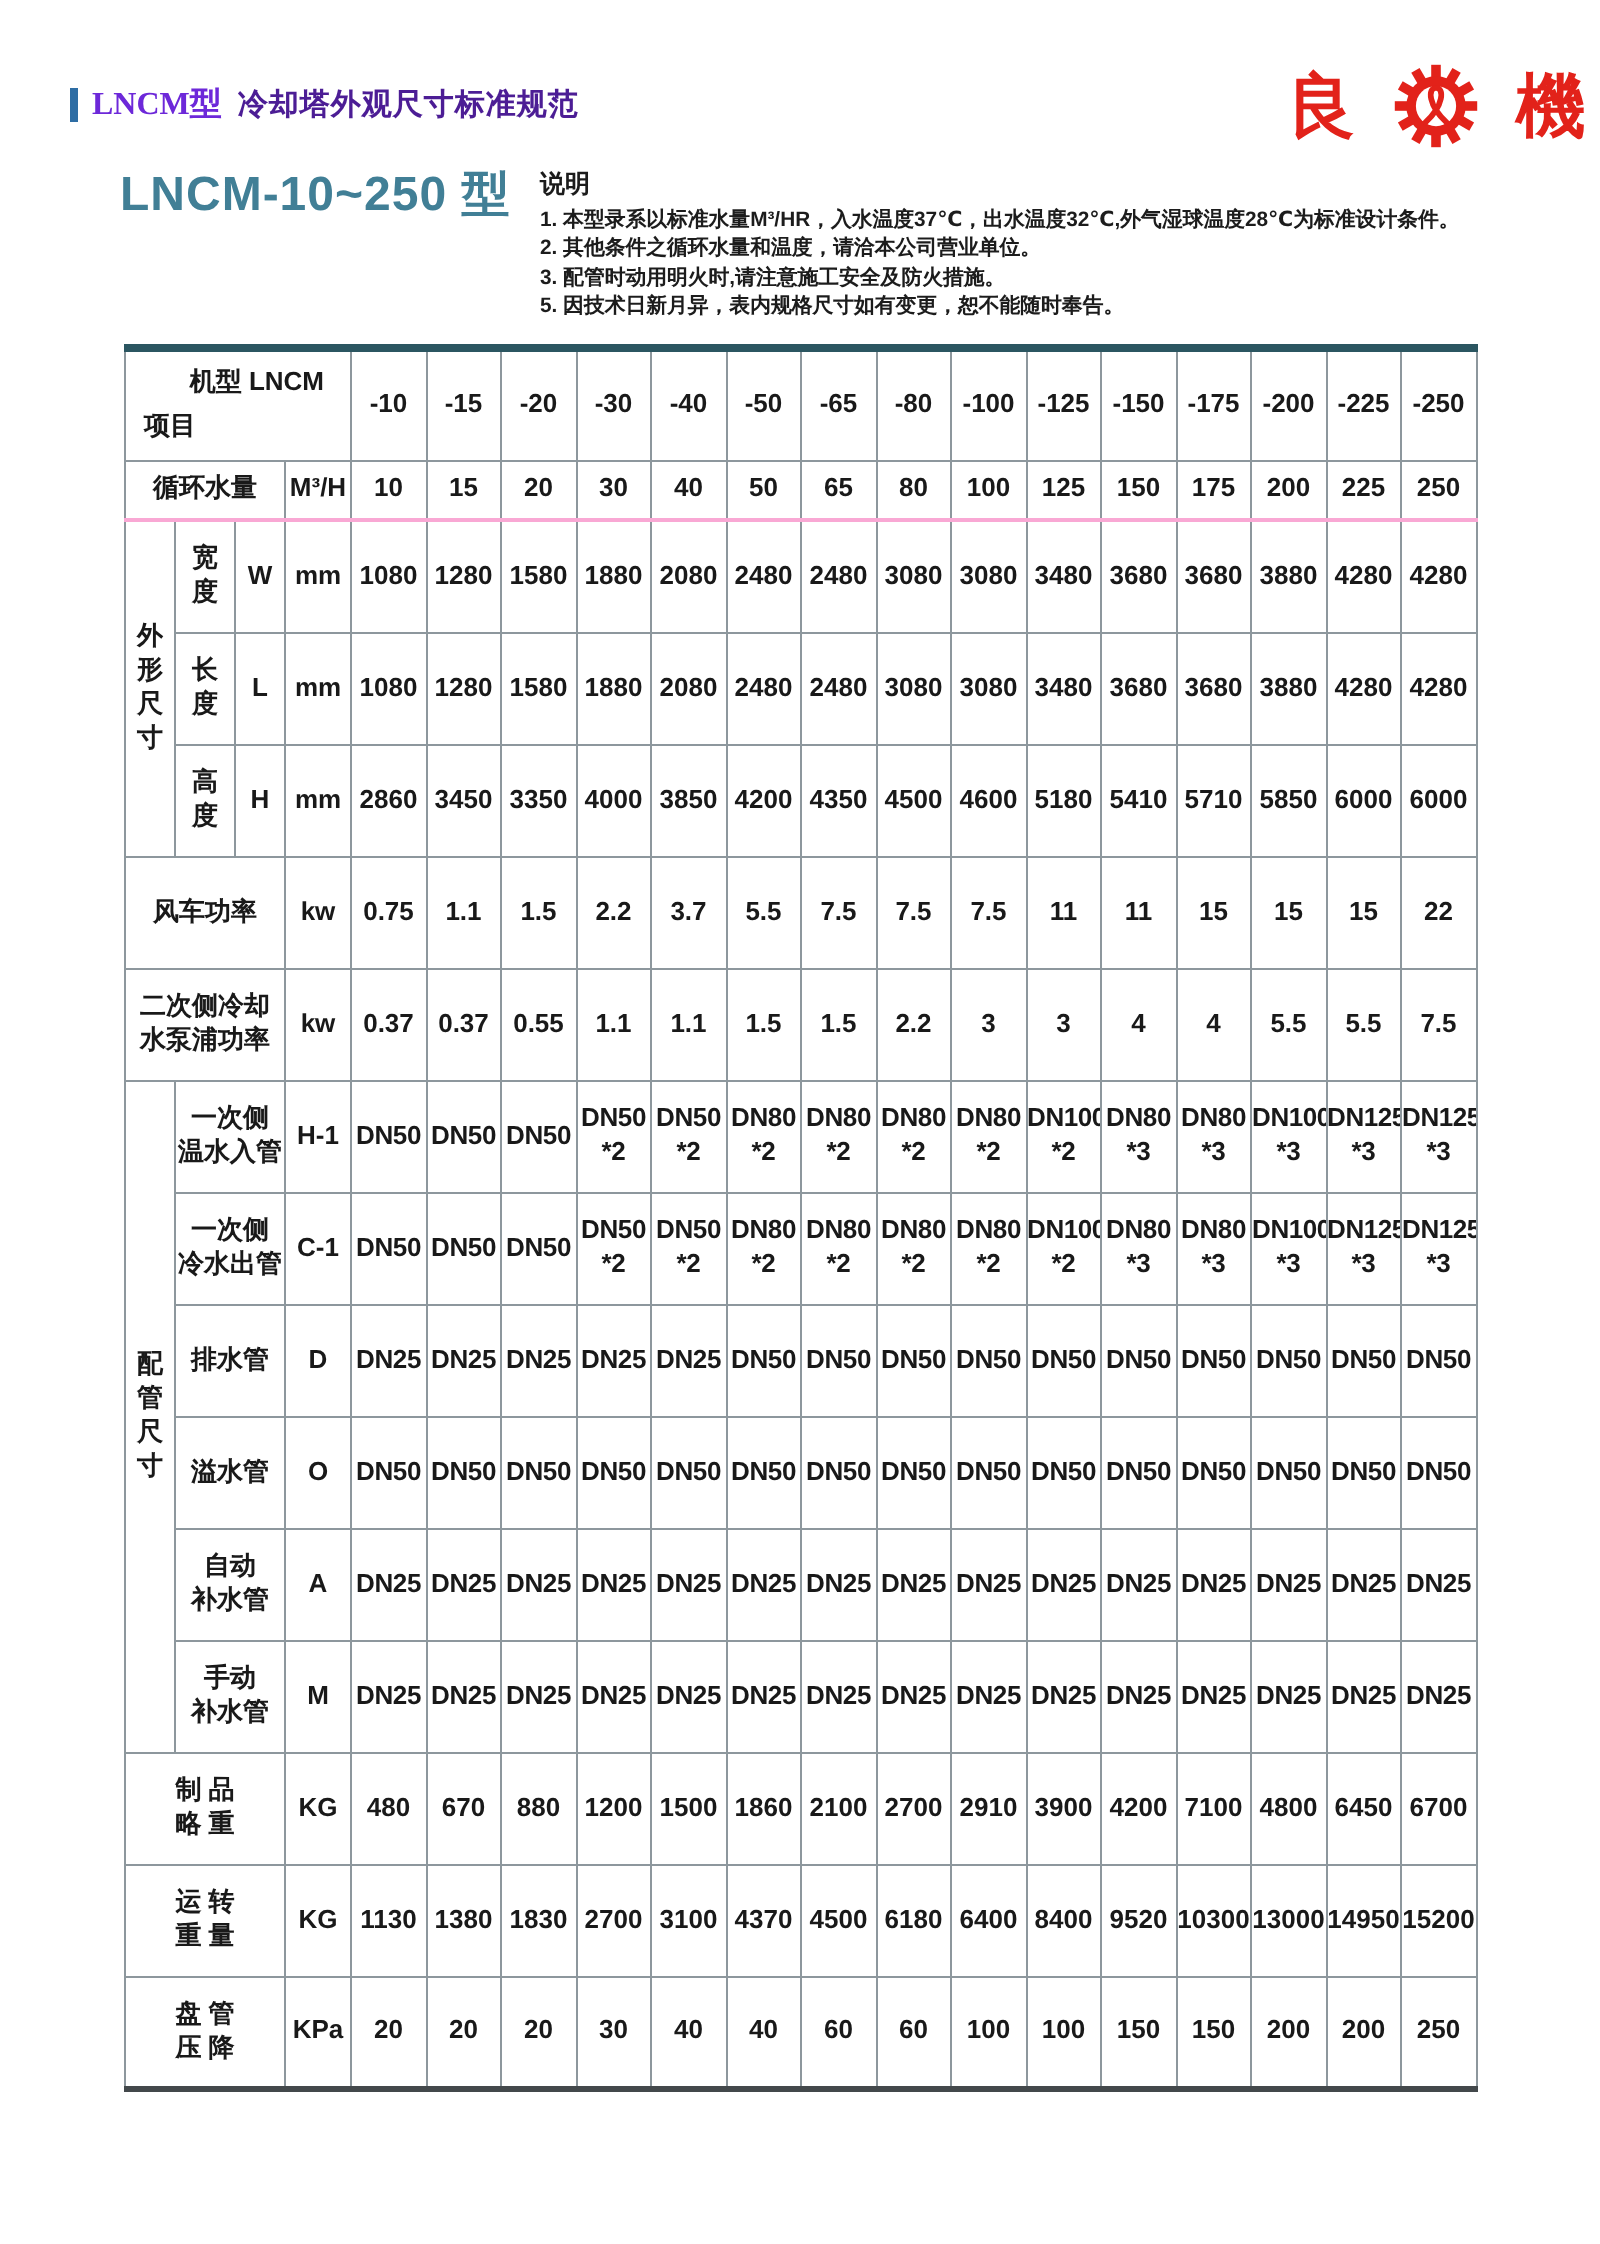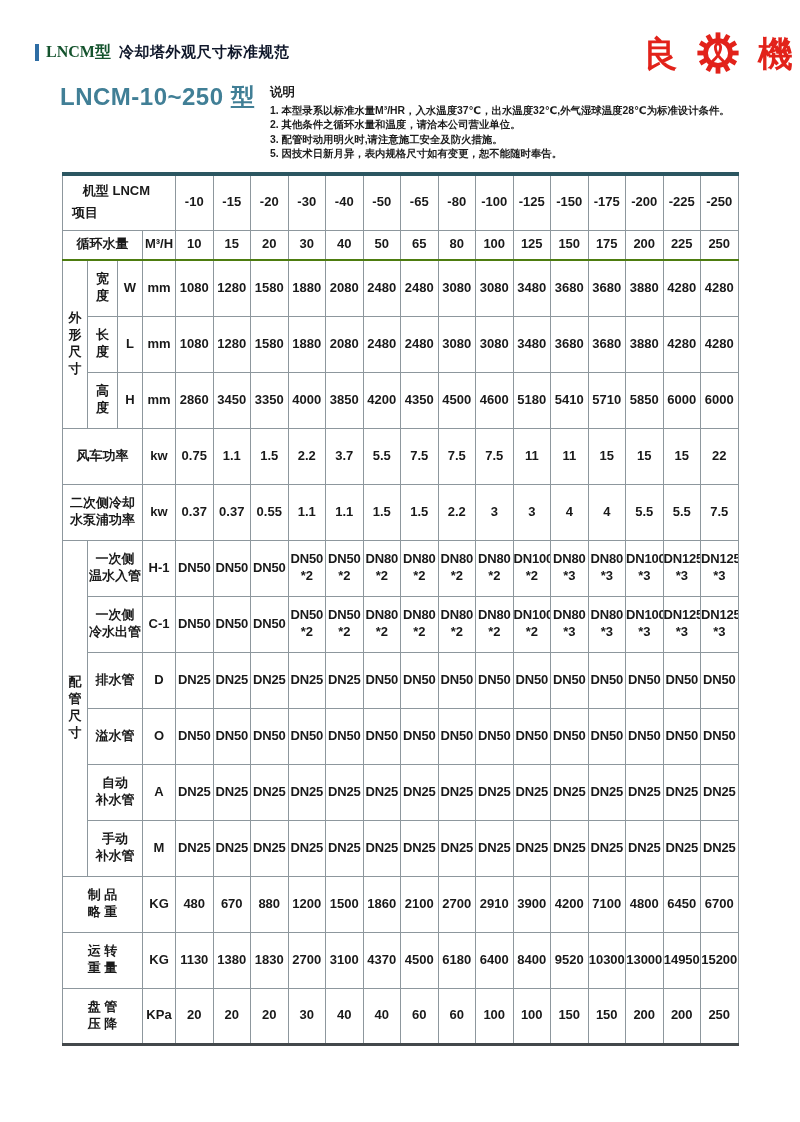--- a/index.html
+++ b/index.html
@@ -3,22 +3,22 @@
 <meta charset="utf-8">
 <style>
   * { margin:0; padding:0; box-sizing:border-box; }
   html,body { background:#fff; }
   body { font-family:"Liberation Sans","DejaVu Sans",sans-serif; }
   .page { position:relative; width:800px; height:1122px; background:#ffffff; overflow:hidden; }
 
   
   .top-header { position:absolute; left:35px; top:42px; display:flex; align-items:center; }
   .hbar { display:inline-block; width:4px; height:17px; background:#2e6da4; margin-right:7px; }
-  .series { font-family:"Liberation Serif","DejaVu Serif",serif; font-weight:bold; font-size:16px; color:#14532d; }
-  .htitle { font-size:15px; font-weight:bold; color:#0f172a; margin-left:8px; letter-spacing:0.5px; }
+  .series { font-family:"Liberation Serif","DejaVu Serif",serif; font-weight:bold; font-size:16px; color:#6d28d9; }
+  .htitle { font-size:15px; font-weight:bold; color:#4c1d95; margin-left:8px; letter-spacing:0.5px; }
 
   .logo { position:absolute; left:643px; top:30px; width:150px; display:flex; align-items:center; justify-content:space-between; color:#e2221a; }
   .logo-char { font-size:35px; font-weight:bold; line-height:1; }
   .gear-wrap { width:46px; height:46px; }
 
   
   .model-title { position:absolute; left:60px; top:81px; font-size:24px; font-weight:bold; color:#417f96; letter-spacing:0.5px; }
   .notes { position:absolute; left:270px; top:84px; width:525px; color:#1c1c1c; }
   .notes-heading { font-size:12.5px; font-weight:bold; margin-bottom:3px; }
   .note-item { font-size:10.4px; font-weight:600; line-height:14.4px; white-space:nowrap; }
@@ -26,28 +26,28 @@
   
   table.spec { position:absolute; left:62px; top:172px; width:676px; border-collapse:collapse; table-layout:fixed;
     border-top:4px solid #2b5661; border-bottom:3px solid #43484b; border-left:1px solid #8d979d; border-right:1px solid #8d979d; }
   table.spec td { border:1px solid #8d979d; text-align:center; vertical-align:middle; font-weight:bold;
     font-size:13px; color:#191919; padding:0; white-space:pre-line; line-height:1.3; background:#ffffff; overflow:hidden; }
   td.hdr { background:#c4d3da; }
   td.model { font-size:13px; }
   td.corner { position:relative;
     background-image:linear-gradient(to bottom right, transparent calc(50% - 0.7px), #8d979d calc(50% - 0.7px), #8d979d calc(50% + 0.7px), transparent calc(50% + 0.7px));
     background-color:#c4d3da; }
-  .corner-top { position:absolute; top:7px; right:25px; font-size:13px; }
+  .corner-top { position:absolute; top:7px; right:13px; font-size:13px; }
   .corner-bottom { position:absolute; bottom:8px; left:9px; font-size:13px;margin-top:23px; }
   td.group-label { line-height:1.55; font-size:13px; }
   td.row-label { font-size:12.5px; }
   td.row-code { font-size:12.5px; }
   td.row-unit { font-size:12px; }
   td.pipe-val { font-size:11px; letter-spacing:-0.2px; line-height:1.25; }
-  tr.flow td { border-bottom:2px solid #4d7c0f; }
+  tr.flow td { border-bottom:2px solid #f9a8d4; }
 </style>
 </head>
 <body>
 
 <div class="page">
 
   <div class="top-header">
     <span class="hbar"></span>
     <span class="series">LNCM型</span>
     <span class="htitle">冷却塔外观尺寸标准规范</span>

